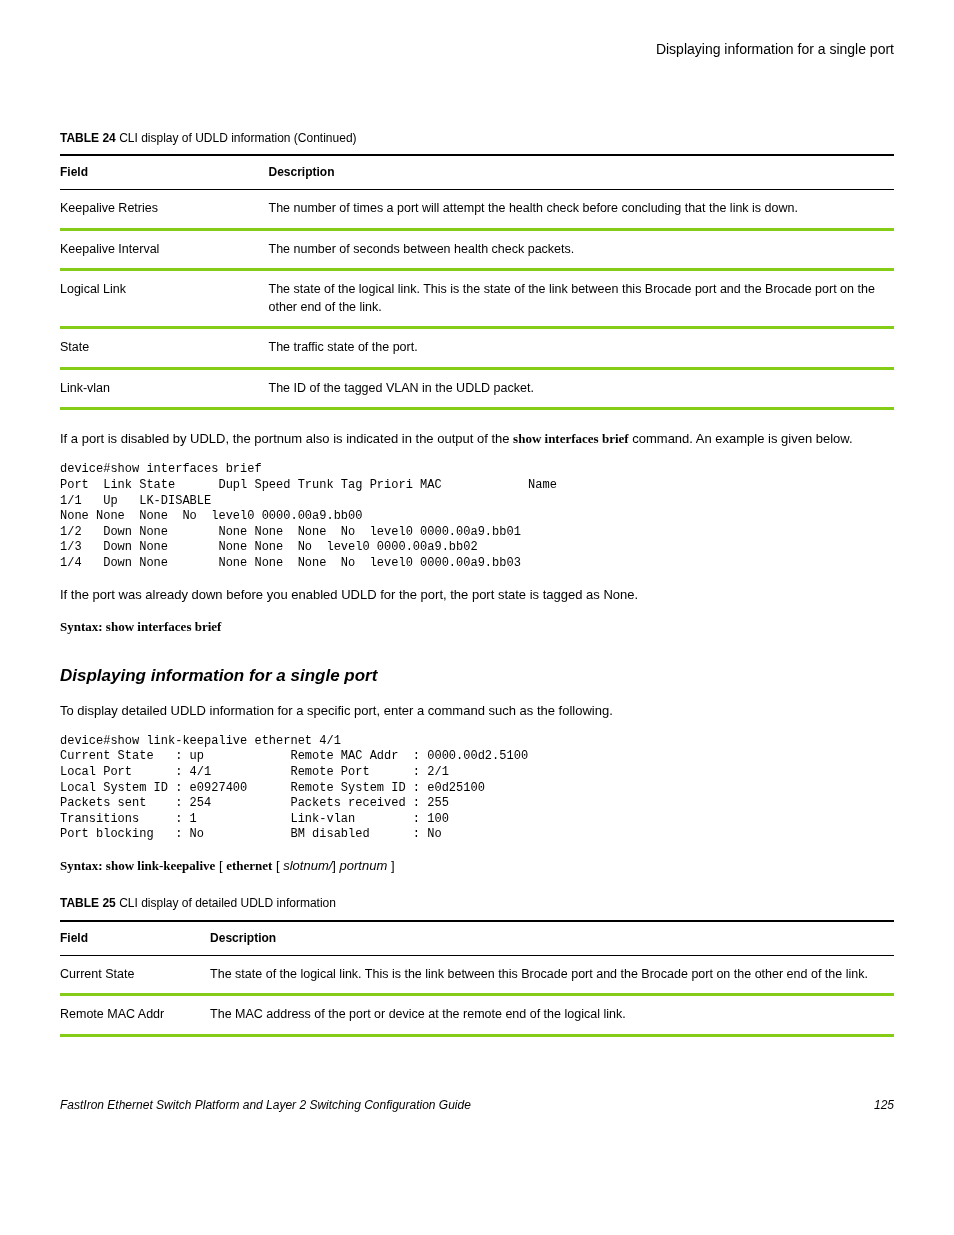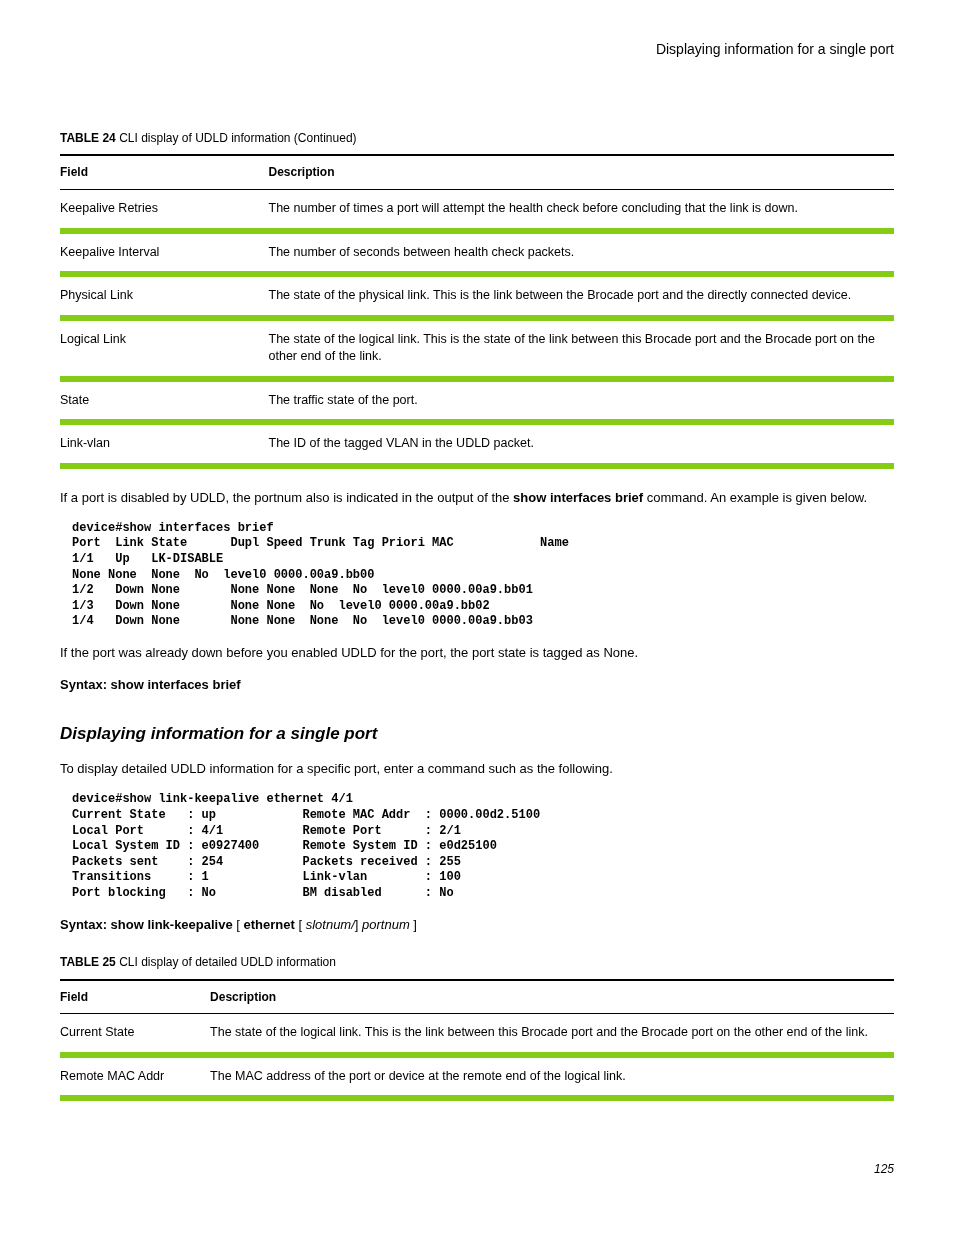--- a/index.html
+++ b/index.html
@@ -33,33 +33,32 @@
       font-weight: bold;
       font-size: 12px;
       padding: 8px 0;
       border-top: 2px solid #000;
       border-bottom: 1px solid #000;
     }
     tbody td {
       padding: 10px 0;
       font-size: 12.5px;
       vertical-align: top;
-      border-bottom: 6px solid #84cc16;
+      border-bottom: 3px solid #84cc16;
     }
     .table24 .col1 { width: 25%; }
     .table25 .col1 { width: 18%; }
     .para { margin: 14px 0; font-size: 13px; }
-    .bold { font-weight: bold; }
+    .bold { font-weight: bold; font-family: Liberation Serif, serif; }
     pre {
       font-family: "Courier New", monospace;
       font-size: 12px;
       white-space: pre;
-      margin: 14px 12px;
+      margin: 14px 0;
       line-height: 1.3;
-      font-weight: bold;
     }
     .syntax {
       font-size: 13px;
       margin: 10px 0 20px 0;
     }
     .italic { font-style: italic; }
     h2.section-title {
       font-family: Arial, sans-serif;
       font-style: italic;
       font-weight: bold;
@@ -92,24 +91,20 @@
     </tr>
   </thead>
   <tbody>
     <tr>
         <td class="col1">Keepalive Retries</td>
         <td>The number of times a port will attempt the health check before concluding that the link is down.</td>
       </tr>
     <tr>
         <td class="col1">Keepalive Interval</td>
         <td>The number of seconds between health check packets.</td>
-      </tr>
-    <tr>
-        <td class="col1">Physical Link</td>
-        <td>The state of the physical link. This is the link between the Brocade port and the directly connected device.</td>
       </tr>
     <tr>
         <td class="col1">Logical Link</td>
         <td>The state of the logical link. This is the state of the link between this Brocade port and the Brocade port on the other end of the link.</td>
       </tr>
     <tr>
         <td class="col1">State</td>
         <td>The traffic state of the port.</td>
       </tr>
     <tr>
@@ -169,15 +164,16 @@
       </tr>
     <tr>
         <td class="col1">Remote MAC Addr</td>
         <td>The MAC address of the port or device at the remote end of the logical link.</td>
       </tr>
   </tbody>
 </table>
 
 <div class="footer">
   <div>
+    <div>FastIron Ethernet Switch Platform and Layer 2 Switching Configuration Guide</div>
   </div>
   <div class="footer-right">125</div>
 </div>
 
 </body></html>

